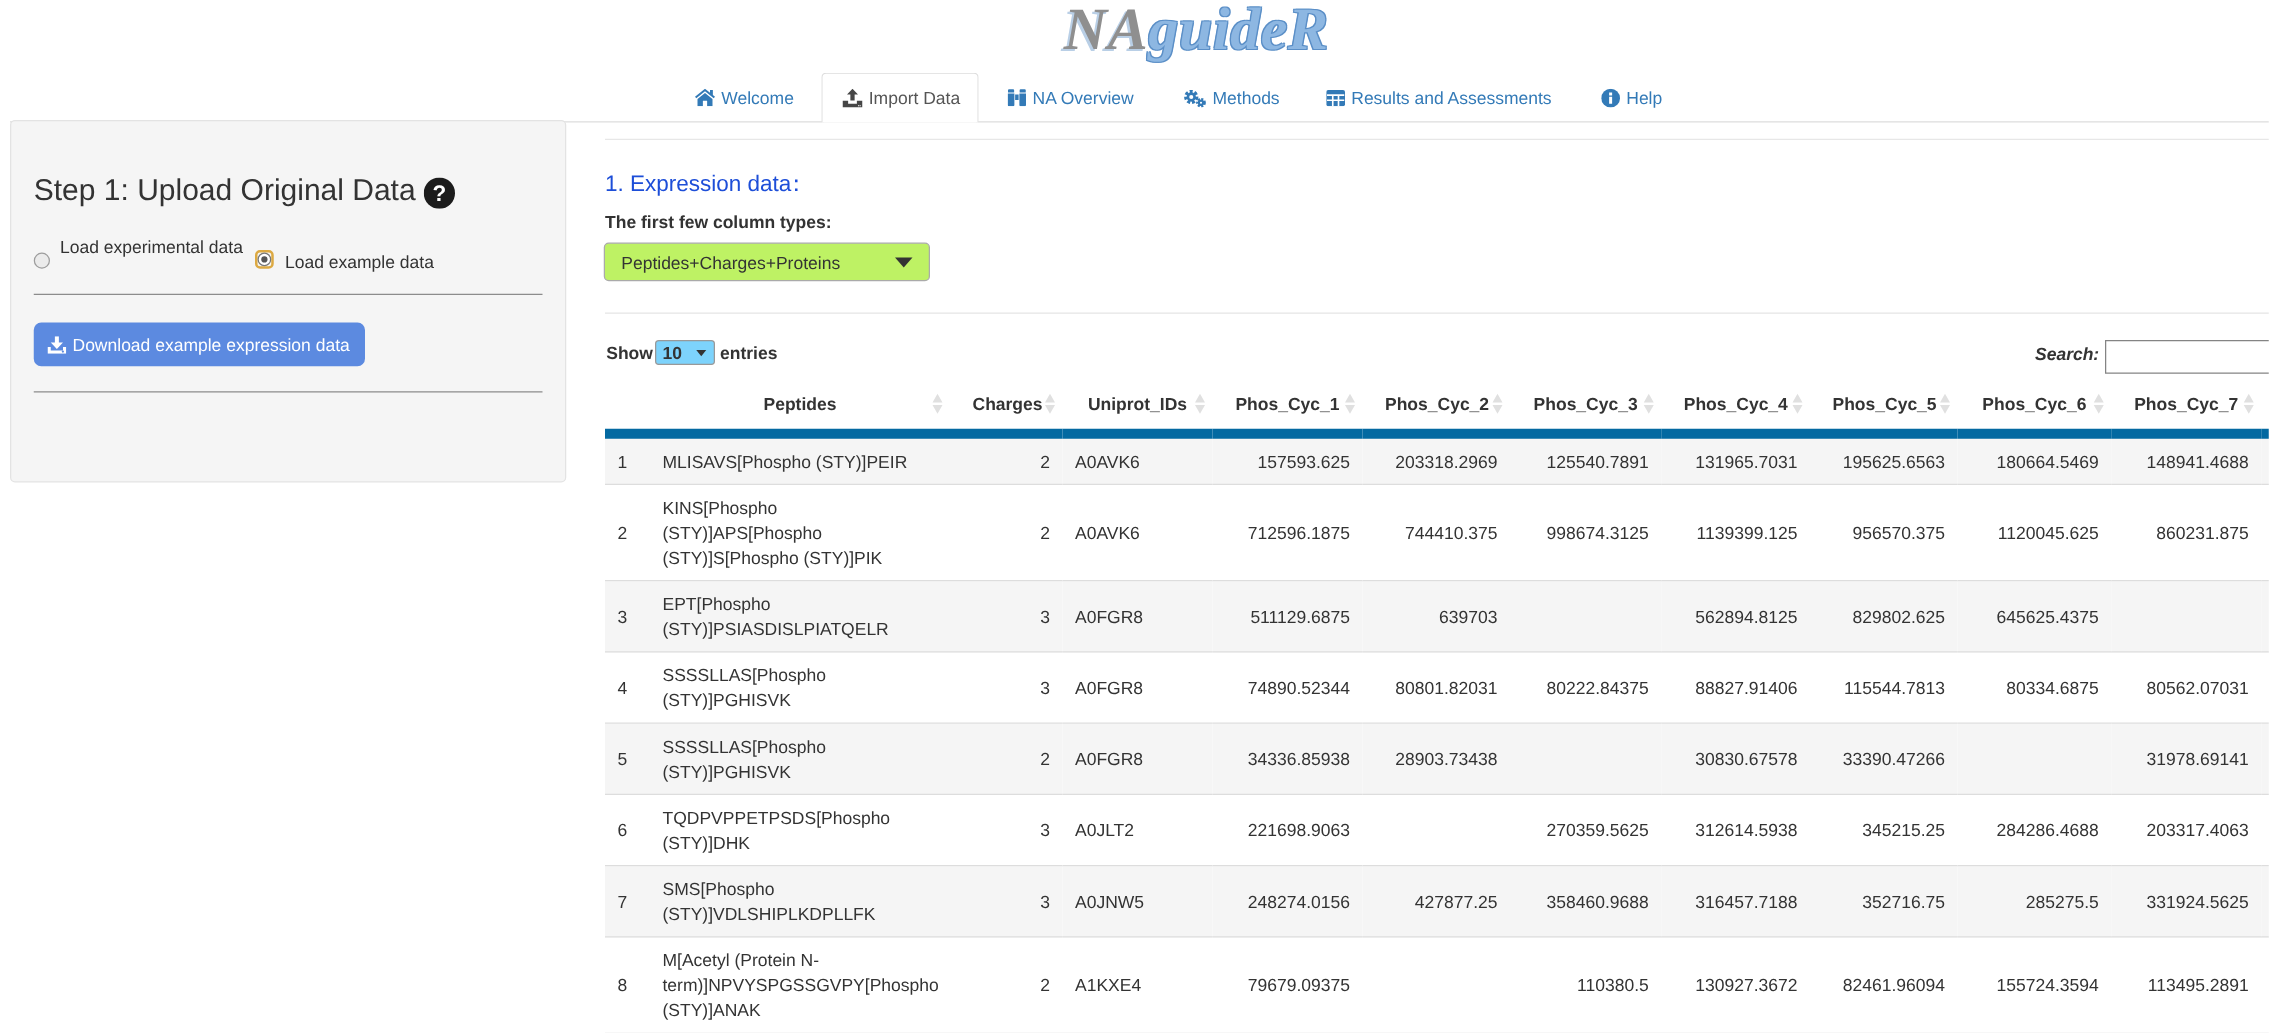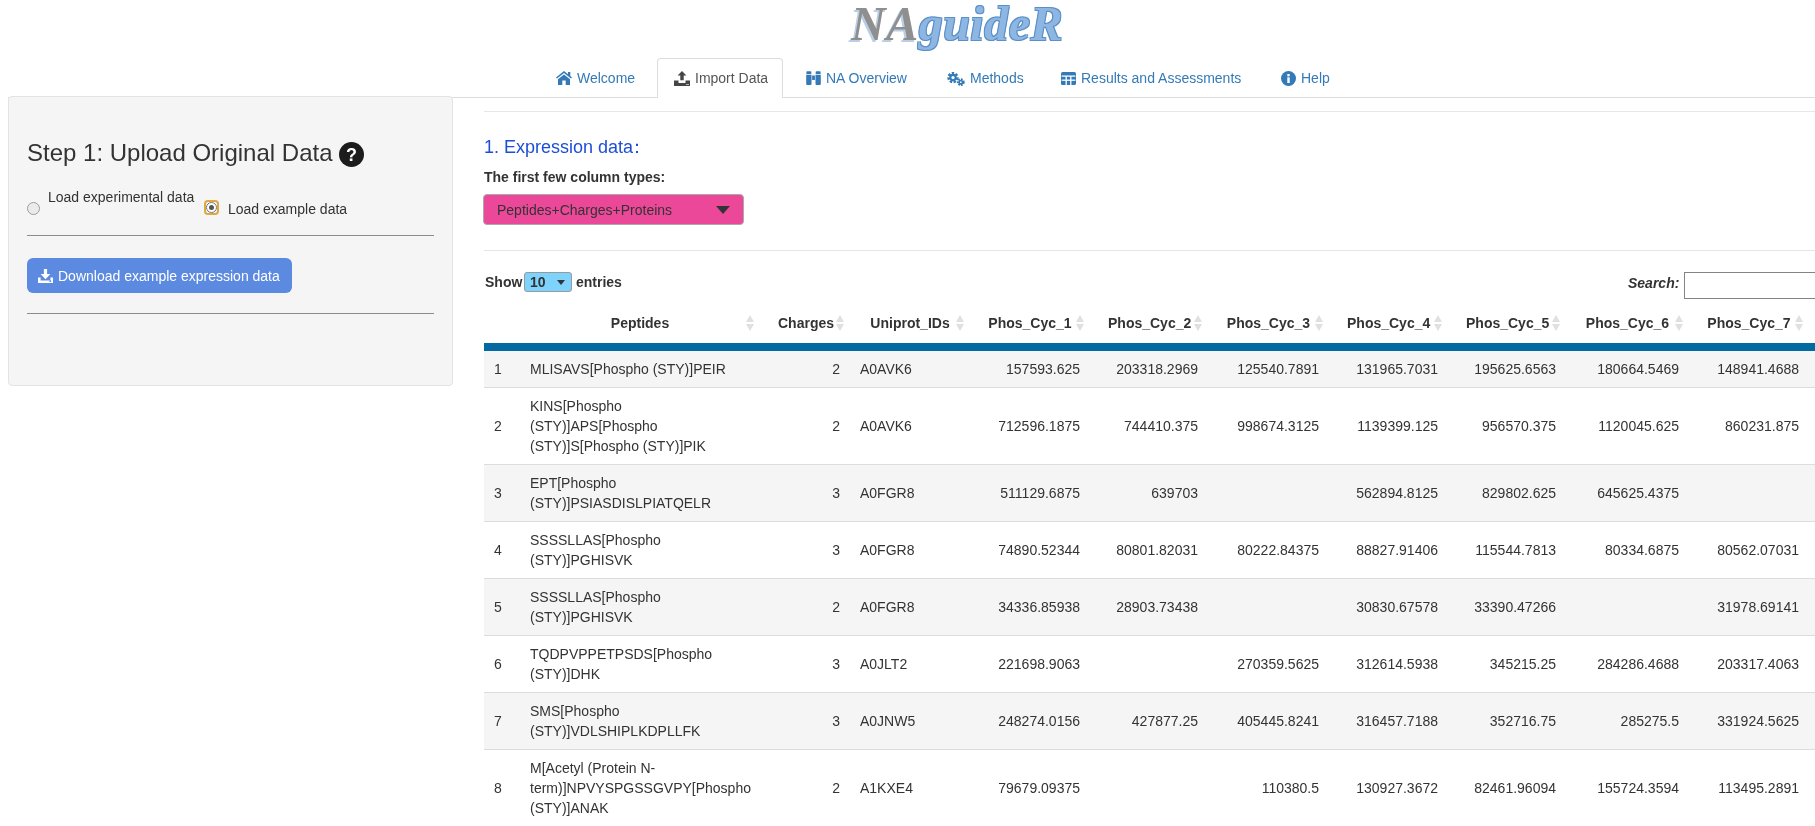--- a/index.html
+++ b/index.html
@@ -28,21 +28,21 @@
 #goldbox{position:absolute;left:204px;top:200px;width:15px;height:15px;border:2px solid #dca942;border-radius:4px;background:#f8f6f2;box-sizing:border-box;}
 #radio2{position:absolute;left:206px;top:202px;width:11px;height:11px;border-radius:50%;border:1px solid #777;background:#fff;box-sizing:border-box;}
 #radio2 i{position:absolute;left:2px;top:2px;width:5px;height:5px;border-radius:50%;background:#555;}
 #lbl-rad2{position:absolute;left:228px;top:201px;line-height:16px;}
 .shr{position:absolute;left:27px;width:407px;height:1px;background:#8c8c8c;}
 .btn{position:absolute;left:27px;height:35px;background:#5c8ae0;border-radius:6px;color:#fff;white-space:nowrap;
   display:flex;align-items:center;padding:0 11px;gap:5px;font-size:14px;box-sizing:border-box;}
 
 #h4x{position:absolute;left:484px;top:136px;font-size:18px;line-height:22px;color:#1d4ed8;}
 #lblcol{position:absolute;left:484px;top:169px;font-weight:bold;font-size:14px;}
-#selbig{position:absolute;left:483px;top:194px;width:261px;height:31px;border:1px solid #aaa;border-radius:4px;background:#ec4899;box-sizing:border-box;}
+#selbig{position:absolute;left:483px;top:194px;width:261px;height:31px;border:1px solid #aaa;border-radius:4px;background:#bef264;box-sizing:border-box;}
 #selbig span{position:absolute;left:13px;top:7px;font-size:14px;color:#333;}
 #selbig .car{position:absolute;right:13px;top:11px;width:0;height:0;border-left:7px solid transparent;border-right:7px solid transparent;border-top:8px solid #333;}
 #hr3{position:absolute;left:484px;top:250px;width:1398px;height:1px;background:#e5e5e5;}
 #showlbl{position:absolute;left:485px;top:272px;font-weight:bold;line-height:20px;}
 #sel10{position:absolute;left:524px;top:272px;width:48px;height:20px;border:1px solid #999;border-radius:3px;background:#7dd3fc;box-sizing:border-box;}
 #sel10 span{position:absolute;left:5px;top:2px;font-size:14px;line-height:15px;font-weight:bold;}
 #sel10 .car{position:absolute;right:6px;top:7px;width:0;height:0;border-left:4px solid transparent;border-right:4px solid transparent;border-top:5px solid #333;}
 #entlbl{position:absolute;left:576px;top:272px;font-weight:bold;line-height:20px;}
 #searchlbl{position:absolute;left:1628px;top:273px;font-weight:bold;line-height:20px;font-style:italic;}
 #searchbox{position:absolute;left:1684px;top:272px;width:200px;height:27px;border:1px solid #848484;background:#fff;box-sizing:border-box;}
@@ -280,21 +280,21 @@
           <td class="r">203317.4063</td>
           <td></td>
         </tr>
       <tr class="odd">
           <td>7</td>
           <td>SMS[Phospho<br>(STY)]VDLSHIPLKDPLLFK</td>
           <td class="r">3</td>
           <td>A0JNW5</td>
         <td class="r">248274.0156</td>
           <td class="r">427877.25</td>
-          <td class="r">405445.8241</td>
+          <td class="r">358460.9688</td>
           <td class="r">316457.7188</td>
           <td class="r">352716.75</td>
           <td class="r">285275.5</td>
           <td class="r">331924.5625</td>
           <td></td>
         </tr>
       <tr>
           <td>8</td>
           <td>M[Acetyl (Protein N-<br>term)]NPVYSPGSSGVPY[Phospho<br>(STY)]ANAK</td>
           <td class="r">2</td>

